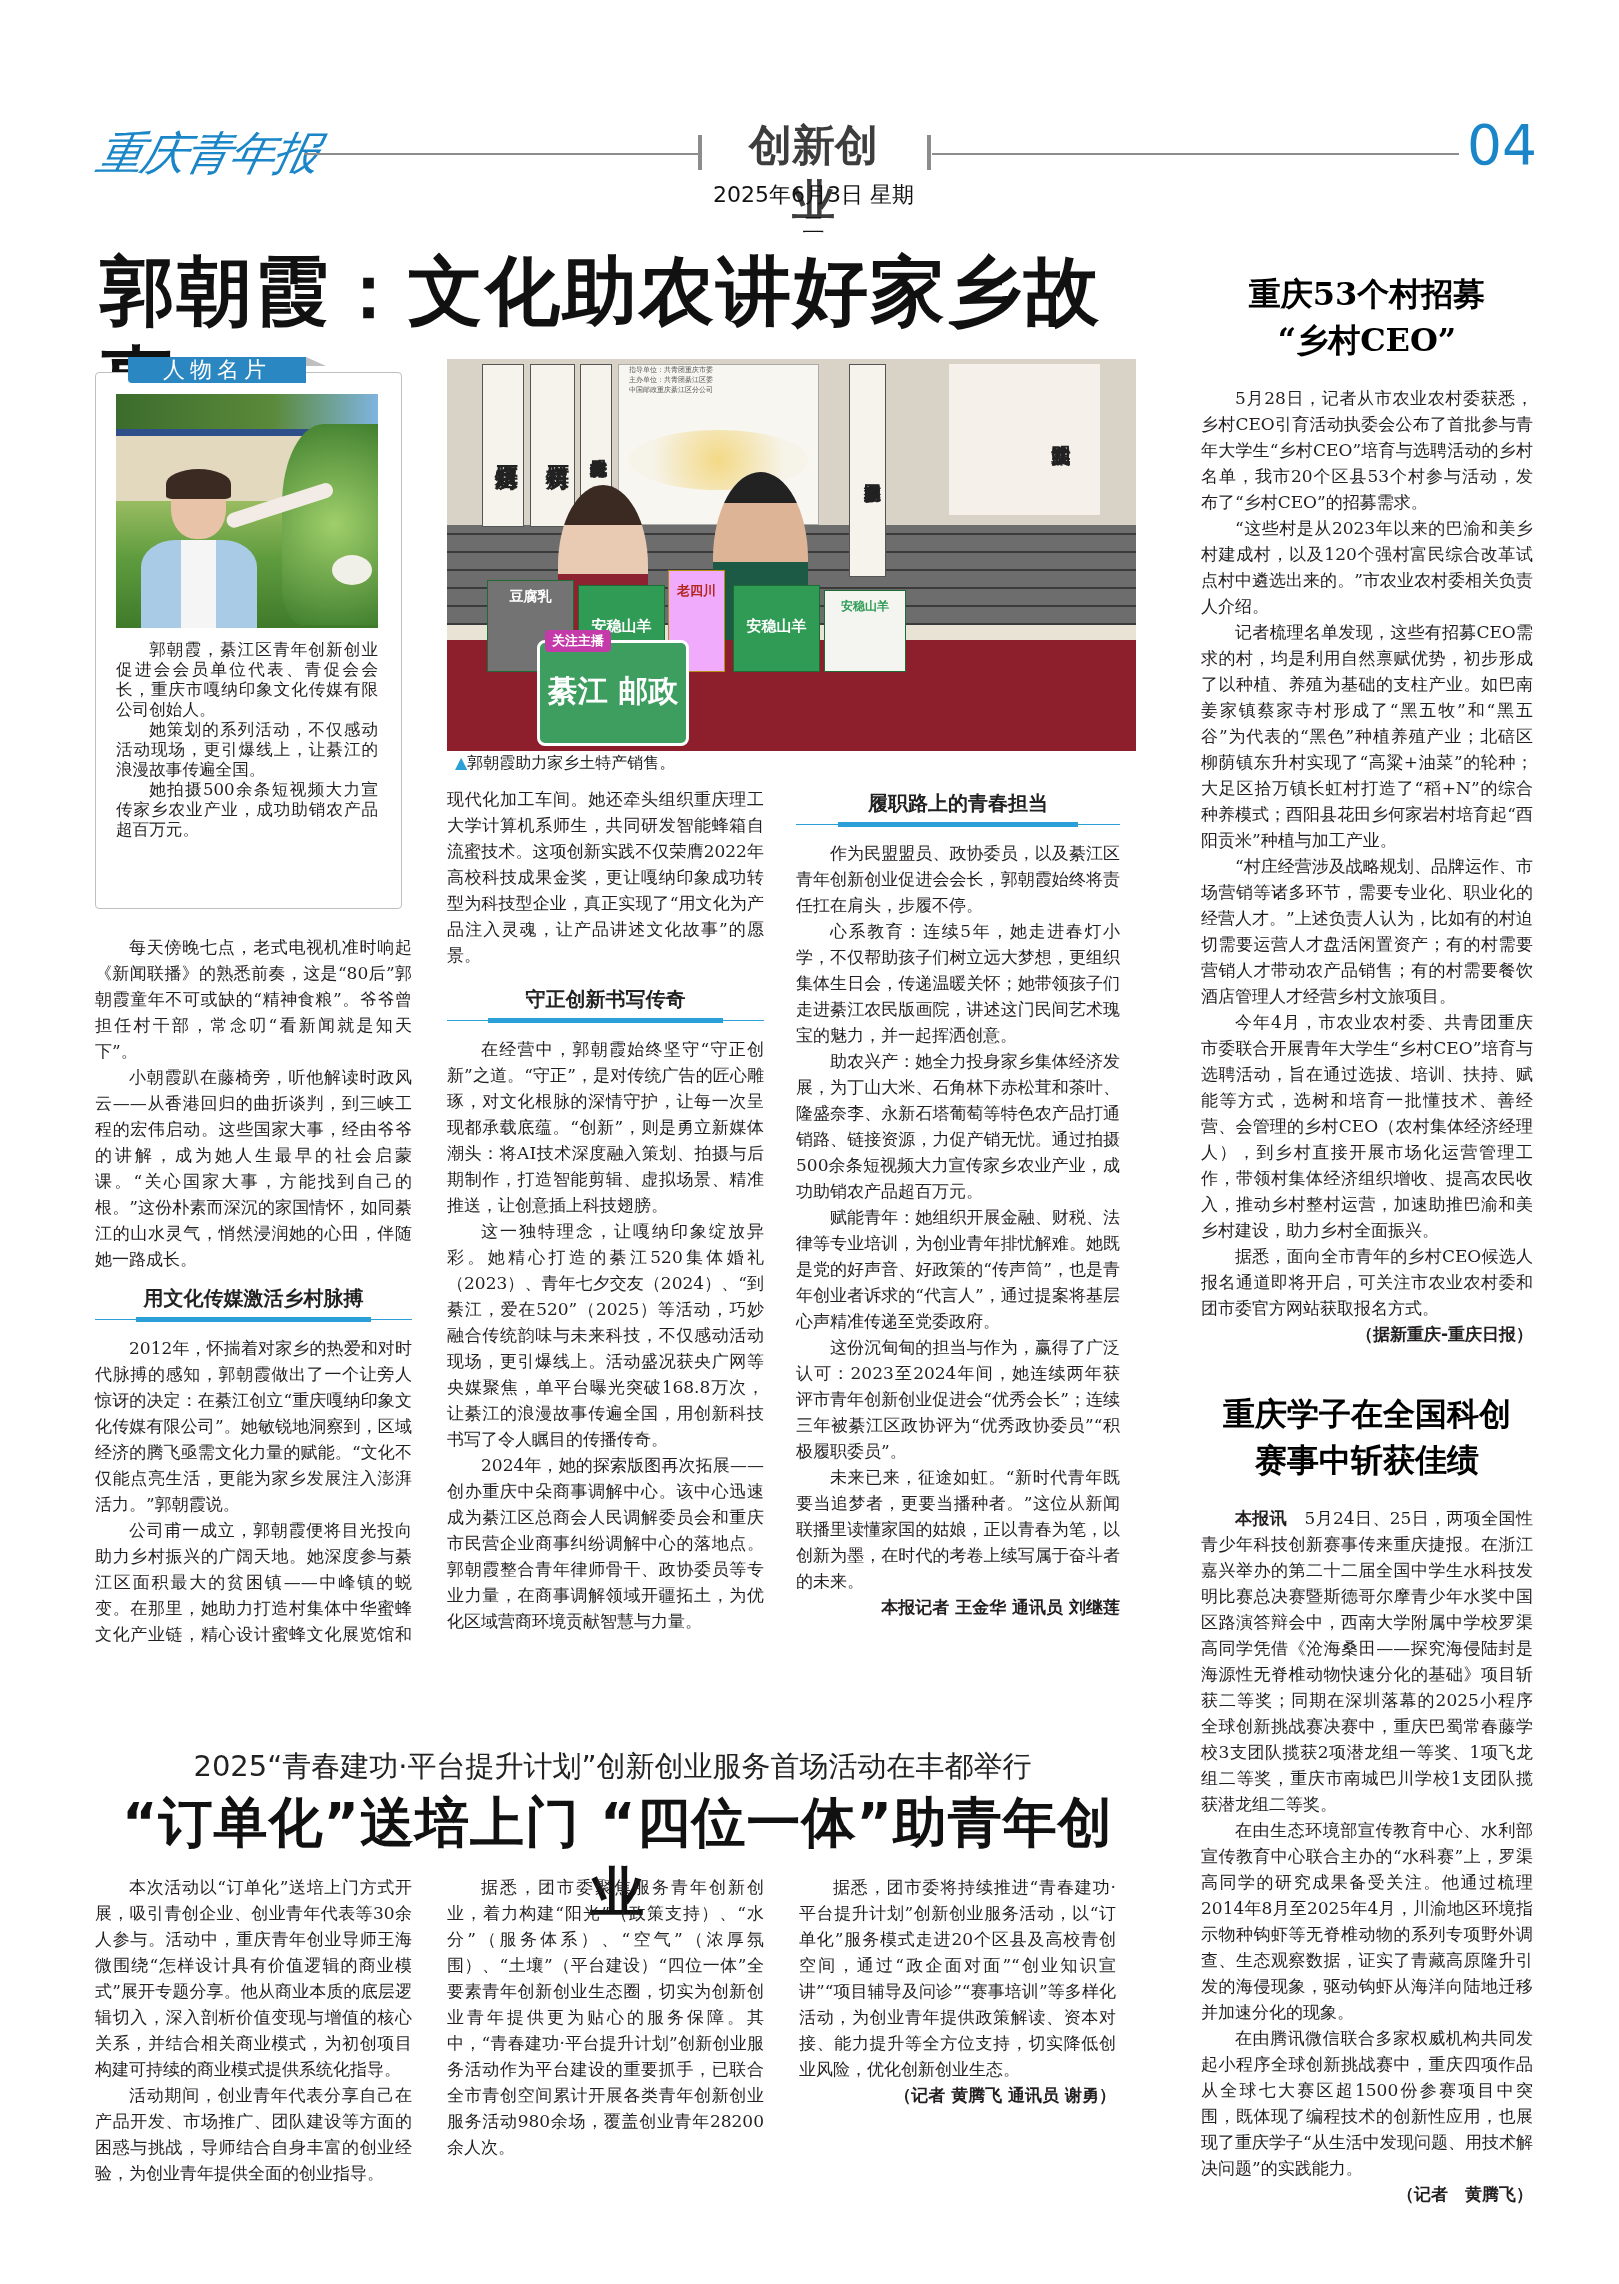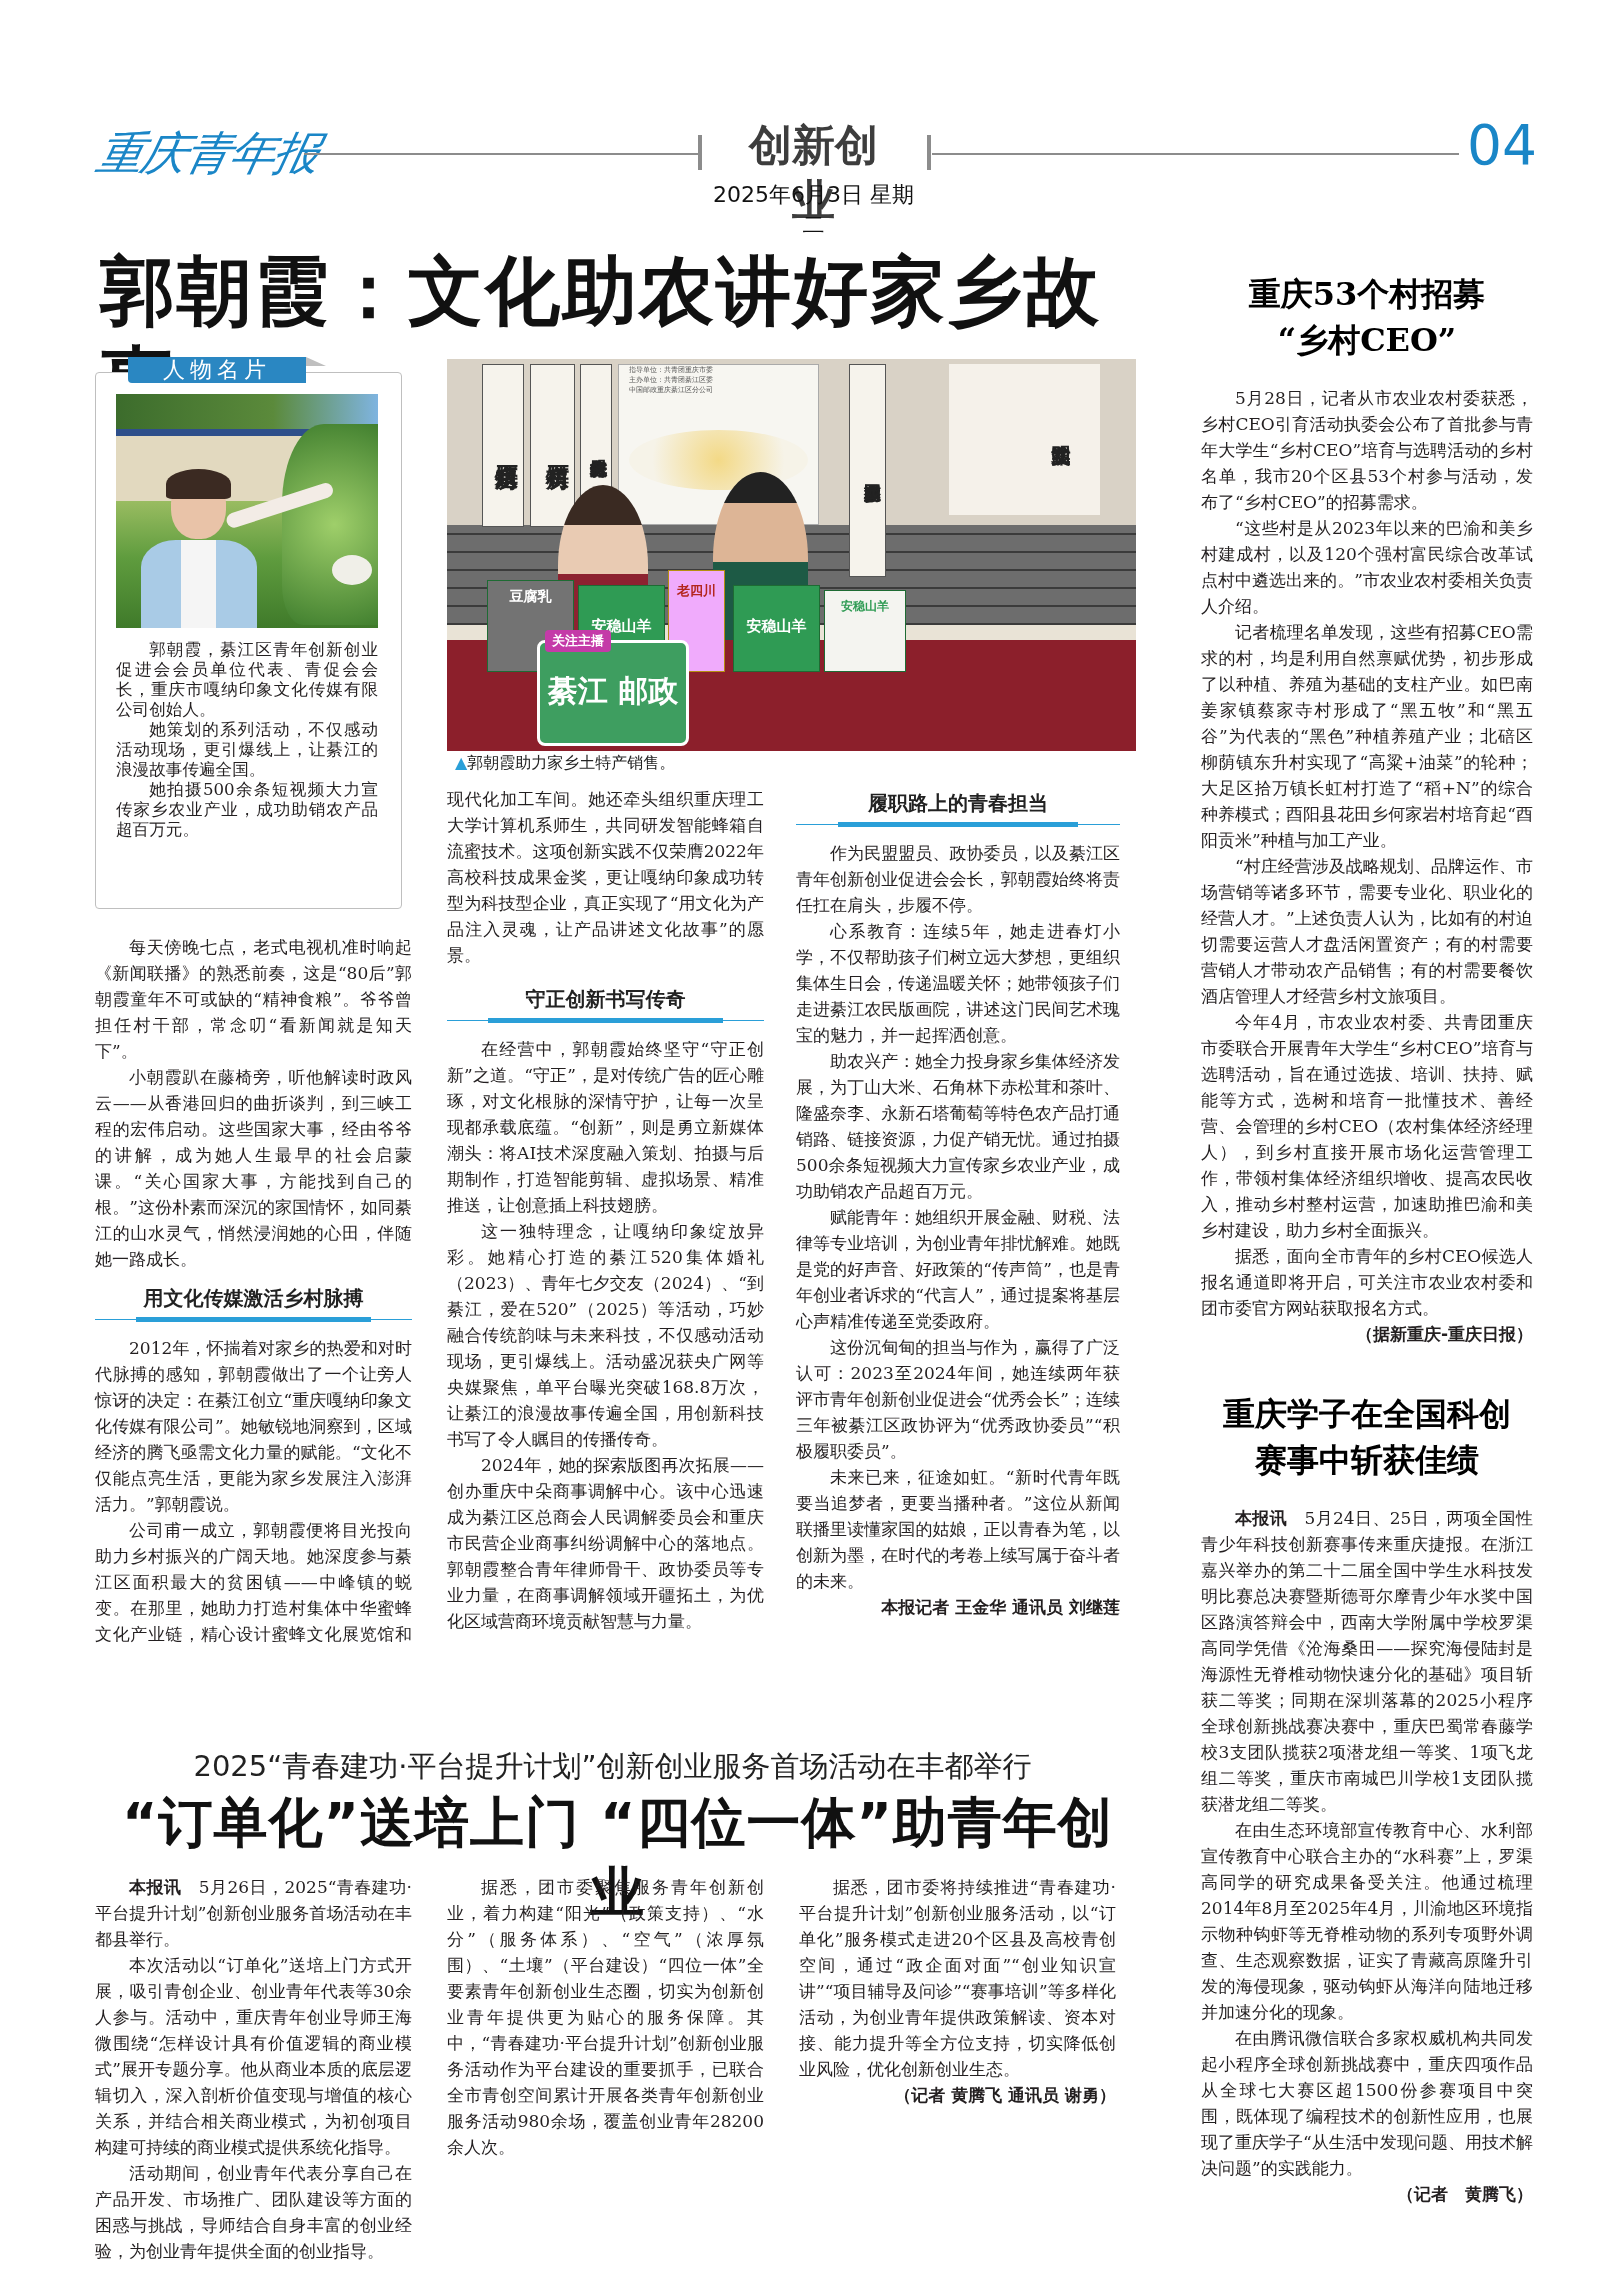--- a/index.html
+++ b/index.html
@@ -188,21 +188,20 @@
     <p>在由生态环境部宣传教育中心、水利部宣传教育中心联合主办的“水科赛”上，罗渠高同学的研究成果备受关注。他通过梳理2014年8月至2025年4月，川渝地区环境指示物种钩虾等无脊椎动物的系列专项野外调查、生态观察数据，证实了青藏高原隆升引发的海侵现象，驱动钩虾从海洋向陆地迁移并加速分化的现象。</p>
     <p>在由腾讯微信联合多家权威机构共同发起小程序全球创新挑战赛中，重庆四项作品从全球七大赛区超1500份参赛项目中突围，既体现了编程技术的创新性应用，也展现了重庆学子“从生活中发现问题、用技术解决问题”的实践能力。</p>
     <div class="byline">（记者　黄腾飞）</div>
   </div>
 </div>
 
 <div class="abs bottom-sup">2025“青春建功·平台提升计划”创新创业服务首场活动在丰都举行</div>
 <div class="abs bottom-head">“订单化”送培上门 “四位一体”助青年创业</div>
 
 <div class="abs bcol body-text" style="left:95px;">
-  <p><span class="lead-tag">本报讯</span>　<span>5月26日，2025“青春建功·平台提升计划”创新创业服务首场活动在丰都县举行。</span></p>
   <p>本次活动以“订单化”送培上门方式开展，吸引青创企业、创业青年代表等30余人参与。活动中，重庆青年创业导师王海微围绕“怎样设计具有价值逻辑的商业模式”展开专题分享。他从商业本质的底层逻辑切入，深入剖析价值变现与增值的核心关系，并结合相关商业模式，为初创项目构建可持续的商业模式提供系统化指导。</p>
   <p>活动期间，创业青年代表分享自己在产品开发、市场推广、团队建设等方面的困惑与挑战，导师结合自身丰富的创业经验，为创业青年提供全面的创业指导。</p>
 </div>
 <div class="abs bcol body-text" style="left:447px;">
   <p>据悉，团市委聚焦服务青年创新创业，着力构建“阳光”（政策支持）、“水分”（服务体系）、“空气”（浓厚氛围）、“土壤”（平台建设）“四位一体”全要素青年创新创业生态圈，切实为创新创业青年提供更为贴心的服务保障。其中，“青春建功·平台提升计划”创新创业服务活动作为平台建设的重要抓手，已联合全市青创空间累计开展各类青年创新创业服务活动980余场，覆盖创业青年28200余人次。</p>
 </div>
 <div class="abs bcol body-text" style="left:799px;">
   <p>据悉，团市委将持续推进“青春建功·平台提升计划”创新创业服务活动，以“订单化”服务模式走进20个区县及高校青创空间，通过“政企面对面”“创业知识宣讲”“项目辅导及问诊”“赛事培训”等多样化活动，为创业青年提供政策解读、资本对接、能力提升等全方位支持，切实降低创业风险，优化创新创业生态。</p>
   <div class="byline">（记者  黄腾飞  通讯员  谢勇）</div>
 </div>

